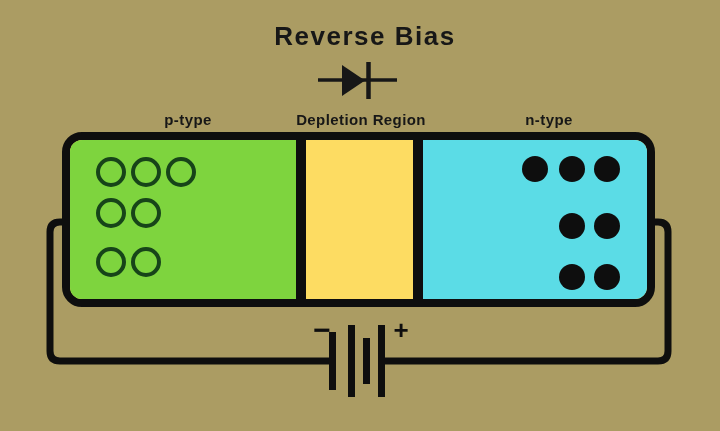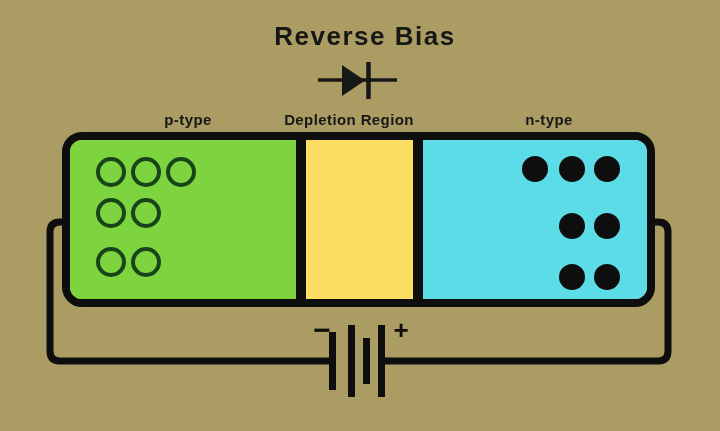--- a/index.html
+++ b/index.html
@@ -18,21 +18,21 @@
 
   .diode-svg{position:absolute;left:300px;top:52px;width:120px;height:56px;}
   .diode-line{stroke:var(--text);fill:none;}
   .diode-tri{fill:var(--text);}
 
   .region-label{
     position:absolute;top:111px;transform:translateX(-50%);
     font-size:15px;font-weight:bold;letter-spacing:0.4px;color:var(--text);white-space:nowrap;
   }
   .label-p{left:188px;}
-  .label-dep{left:349px;}
+  .label-dep{left:361px;}
   .label-n{left:549px;}
 
   .circuit-svg{position:absolute;left:0;top:0;width:720px;height:431px;}
   .wire{stroke:var(--outline);stroke-width:7;fill:none;}
   .plate{fill:var(--outline);}
 
   .junction-box{
     position:absolute;left:62px;top:132px;width:593px;height:175px;
     border:8px solid var(--outline);border-radius:20px;overflow:hidden;
     display:flex;flex-direction:row;background:var(--depletion-fill);

